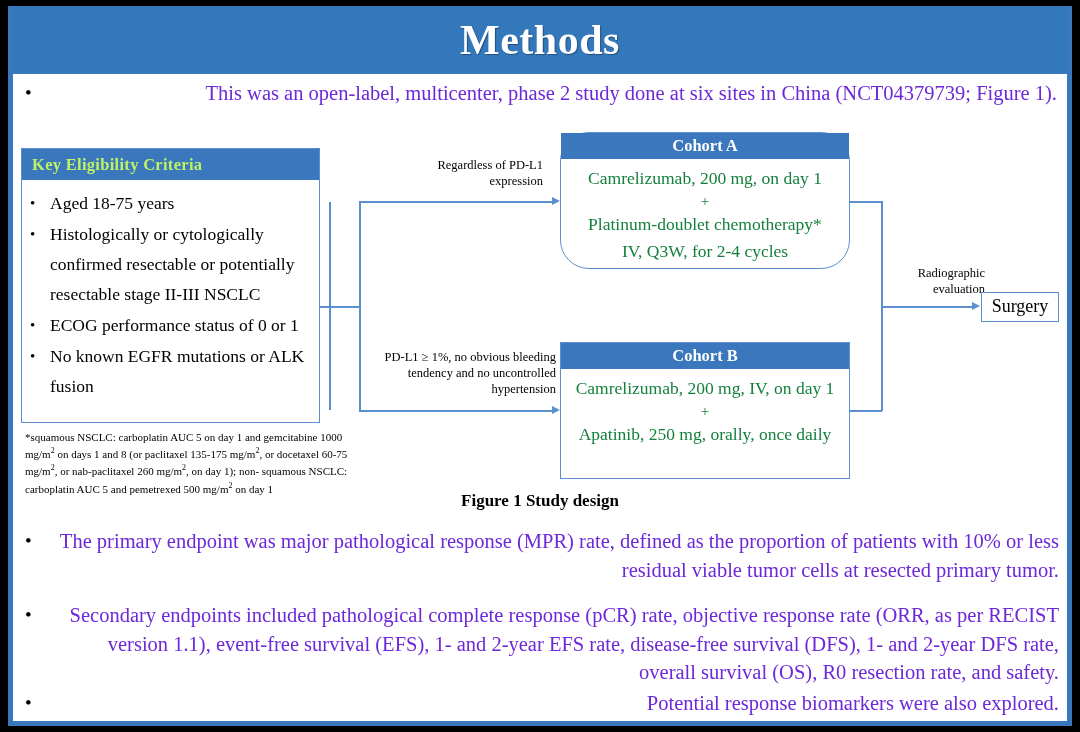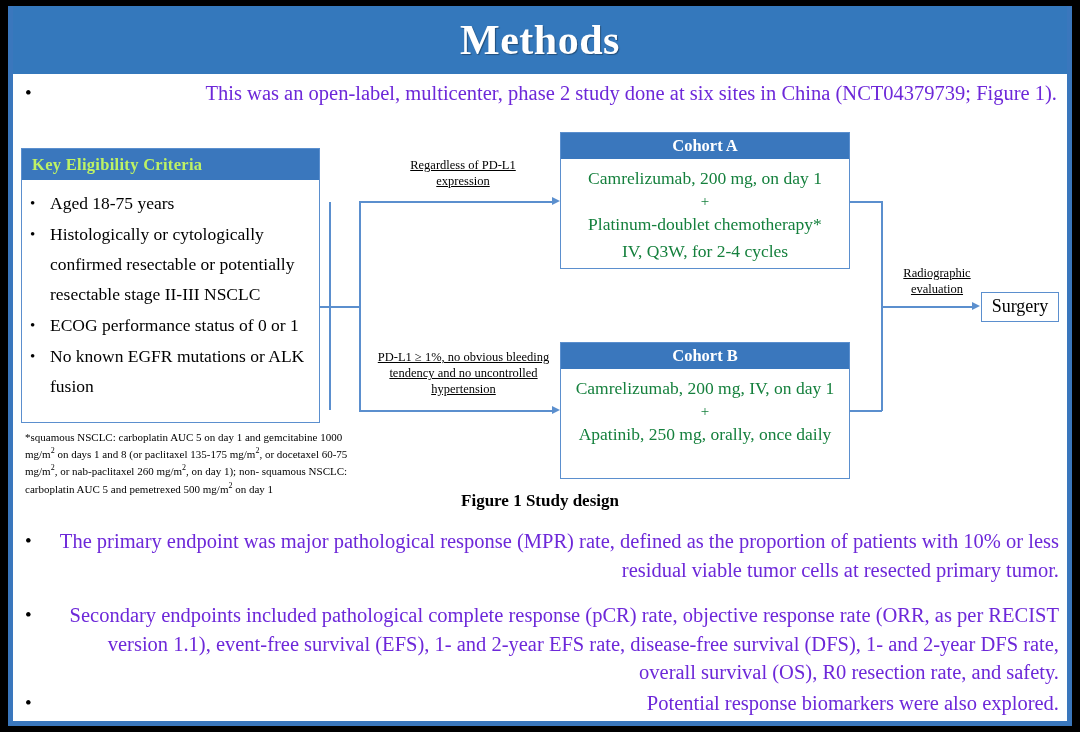--- a/index.html
+++ b/index.html
@@ -163,21 +163,21 @@
   }
   .cohort-body {
     text-align: center;
     font-size: 17.5px;
     line-height: 27px;
     color: #15803d;
     padding-top: 6px;
   }
   .cohort-body .plus { font-size: 15px; line-height: 19px; }
 
-  #cohort-a { left: 547px; top: 126px; width: 290px; height: 137px; }
+  #cohort-a { left: 547px; top: 126px; width: 290px; height: 137px; border-radius: 29px; }
   #cohort-b { left: 547px; top: 336px; width: 290px; height: 137px; }
 
   
   #surgery-box {
     position: absolute;
     left: 968px;
     top: 286px;
     width: 78px;
     height: 30px;
     box-sizing: border-box;
@@ -185,25 +185,24 @@
     background: #ffffff;
     text-align: center;
     font-size: 18px;
     line-height: 27px;
     color: #000;
   }
 
   
   .conn-label {
     position: absolute;
-    text-align: center;
+    text-align: right;
     font-size: 12.5px;
     line-height: 16px;
     color: #000;
-    text-decoration: underline;
   }
   #label-regardless { left: 370px; top: 151px; width: 160px; }
   #label-pdl1 { left: 358px; top: 343px; width: 185px; }
   #label-radio { left: 876px; top: 259px; width: 96px; }
 
   
   .line-h, .line-v {
     position: absolute;
     background: #5b8fce;
   }

